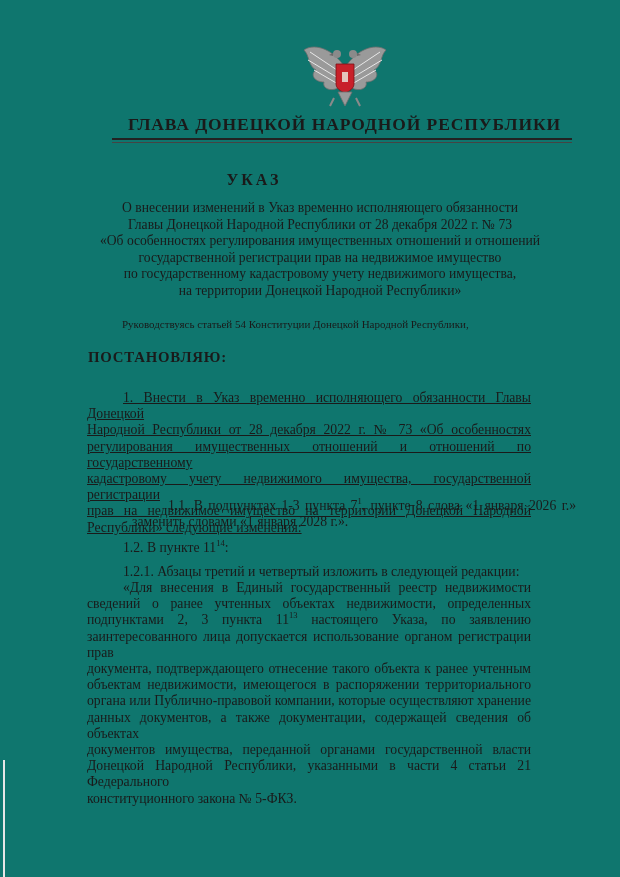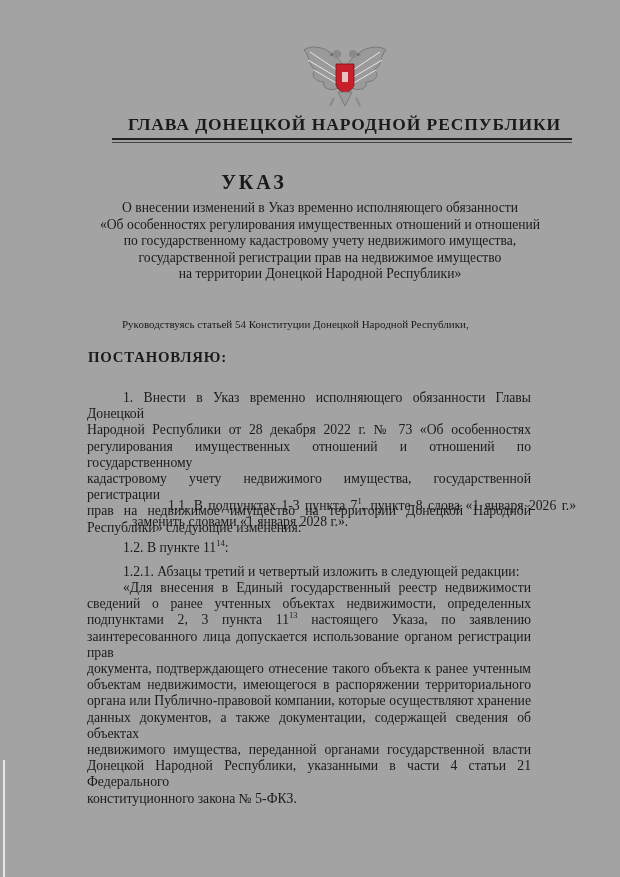--- a/index.html
+++ b/index.html
@@ -1,33 +1,33 @@
 <!DOCTYPE html>
 <html><head>
 <meta charset="utf-8">
 <style>
   html, body { margin: 0; padding: 0; background: #ffffff; }
   body { width: 620px; height: 877px; position: relative; overflow: hidden;
          font-family: "Liberation Serif", "DejaVu Serif", serif; color: #1a1a1a; }
-  .page { position: absolute; left: 0; top: 0; width: 620px; height: 877px; background: #a3a3a3; }
+  .page { position: absolute; left: 0; top: 0; width: 620px; height: 877px; background: #0f766e; }
   .emblem { position: absolute; left: 300px; top: 36px; width: 90px; height: 80px; }
   .org-title { position: absolute; left: 128px; top: 114px; width: 440px; font-size: 17.5px;
                font-weight: bold; letter-spacing: 0.9px; white-space: nowrap; }
   .rule1 { position: absolute; left: 112px; top: 138px; width: 460px; height: 2px; background: #222; }
   .rule2 { position: absolute; left: 112px; top: 142px; width: 460px; height: 1px; background: #444; }
   .doc-type { position: absolute; left: 0; width: 508px; top: 171px; text-align: center;
-              font-weight: bold; font-size: 20px; letter-spacing: 3px; }
+              font-weight: bold; font-size: 16px; letter-spacing: 3px; }
   .subject { position: absolute; left: 80px; width: 480px; top: 200px; text-align: center;
              font-weight: normal; font-size: 13.6px; line-height: 16.6px; }
   .subject div { white-space: nowrap; }
   .preamble { position: absolute; left: 122px; top: 318px; font-size: 11px; white-space: nowrap; }
   .resolve { position: absolute; left: 88px; top: 349px; font-size: 14.8px; font-weight: bold; letter-spacing: 0.8px; }
   .body { position: absolute; left: 87px; width: 444px; font-size: 13.7px; line-height: 16.2px; text-align: justify; }
   .indent { text-indent: 36px; }
-  .p1 { top: 390px; }
+  .p1 { top: 390px; text-decoration: underline; }
   .p11 { top: 498px; margin-left: 45px; }
   .p12 { top: 540px; }
   .p121 { top: 564px; }
   .quote { top: 580px; }
   sup { font-size: 8.5px; line-height: 0; vertical-align: super; }
   .margin-mark { position: absolute; left: 3px; top: 760px; width: 2px; height: 117px; background: #e6e6e6; }
   .line { text-align-last: justify; }
   .last { text-align-last: left; }
 </style>
 </head>
@@ -55,23 +55,24 @@
   </div>
 
   <div class="org-title">ГЛАВА ДОНЕЦКОЙ НАРОДНОЙ РЕСПУБЛИКИ</div>
   <div class="rule1"></div>
   <div class="rule2"></div>
 
   <div class="doc-type">УКАЗ</div>
 
   <div class="subject">
     <div>О внесении изменений в Указ временно исполняющего обязанности</div>
+    <div>Главы Донецкой Народной Республики от 28 декабря 2022 г. № 73</div>
     <div>«Об особенностях регулирования имущественных отношений и отношений</div>
+    <div>государственной регистрации прав на недвижимое имущество</div>
     <div>по государственному кадастровому учету недвижимого имущества,</div>
-    <div>государственной регистрации прав на недвижимое имущество</div>
     <div>на территории Донецкой Народной Республики»</div>
   </div>
 
   <div class="preamble">Руководствуясь статьей 54 Конституции Донецкой Народной Республики,</div>
 
   <div class="resolve">ПОСТАНОВЛЯЮ:</div>
 
   <div class="body p1">
     <div class="line indent">1. Внести в Указ временно исполняющего обязанности Главы Донецкой</div>
     <div class="line">Народной Республики от 28 декабря 2022 г. № 73 «Об особенностях</div>
@@ -96,19 +97,19 @@
 
   <div class="body quote">
     <div class="line indent">«Для внесения в Единый государственный реестр недвижимости</div>
     <div class="line">сведений о ранее учтенных объектах недвижимости, определенных</div>
     <div class="line"><span>подпунктами 2, 3 пункта 11</span><sup>13</sup><span> настоящего Указа, по заявлению</span></div>
     <div class="line">заинтересованного лица допускается использование органом регистрации прав</div>
     <div class="line">документа, подтверждающего отнесение такого объекта к ранее учтенным</div>
     <div class="line">объектам недвижимости, имеющегося в распоряжении территориального</div>
     <div class="line">органа или Публично-правовой компании, которые осуществляют хранение</div>
     <div class="line">данных документов, а также документации, содержащей сведения об объектах</div>
-    <div class="line">недвижимого имущества, переданной органами государственной власти</div>
+    <div class="line">документов имущества, переданной органами государственной власти</div>
     <div class="line">Донецкой Народной Республики, указанными в части 4 статьи 21 Федерального</div>
     <div class="last">конституционного закона № 5-ФКЗ.</div>
   </div>
 
   <div class="margin-mark"></div>
 </div>
 
 </body></html>

